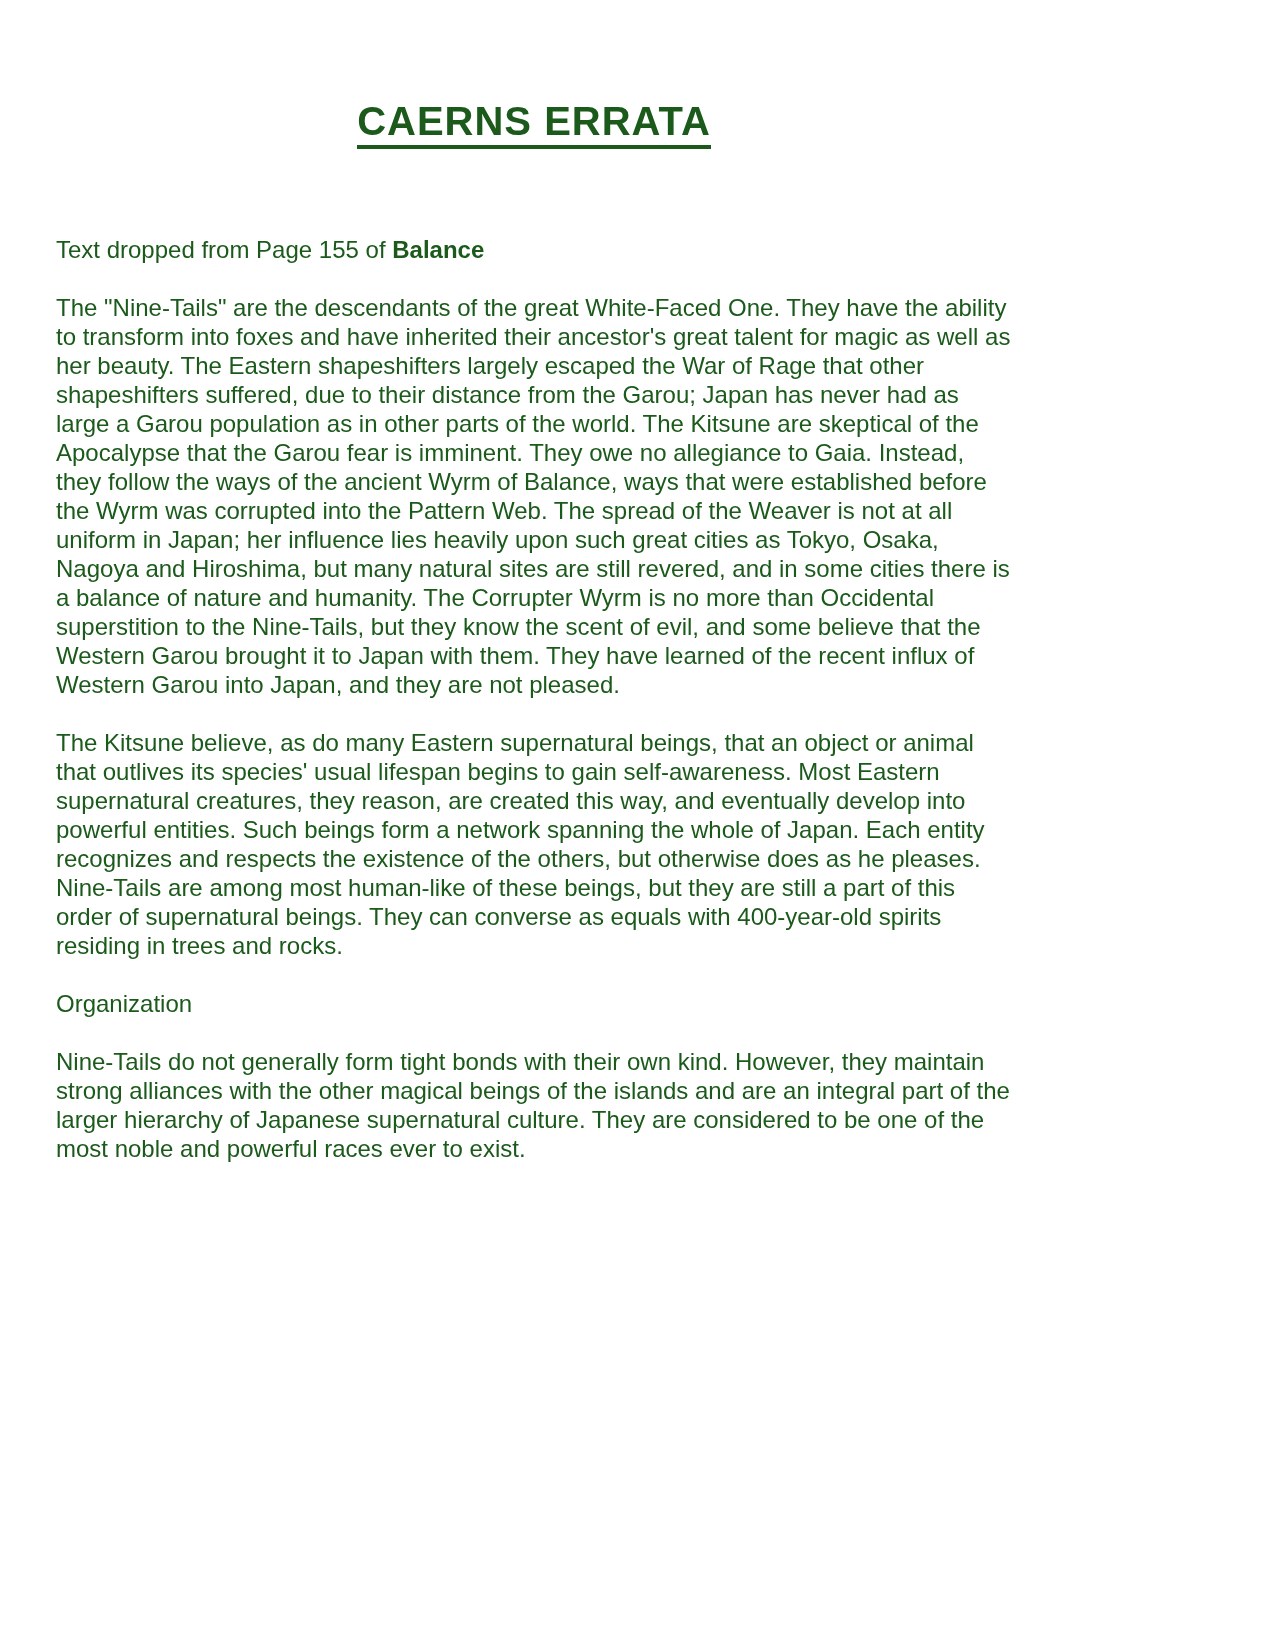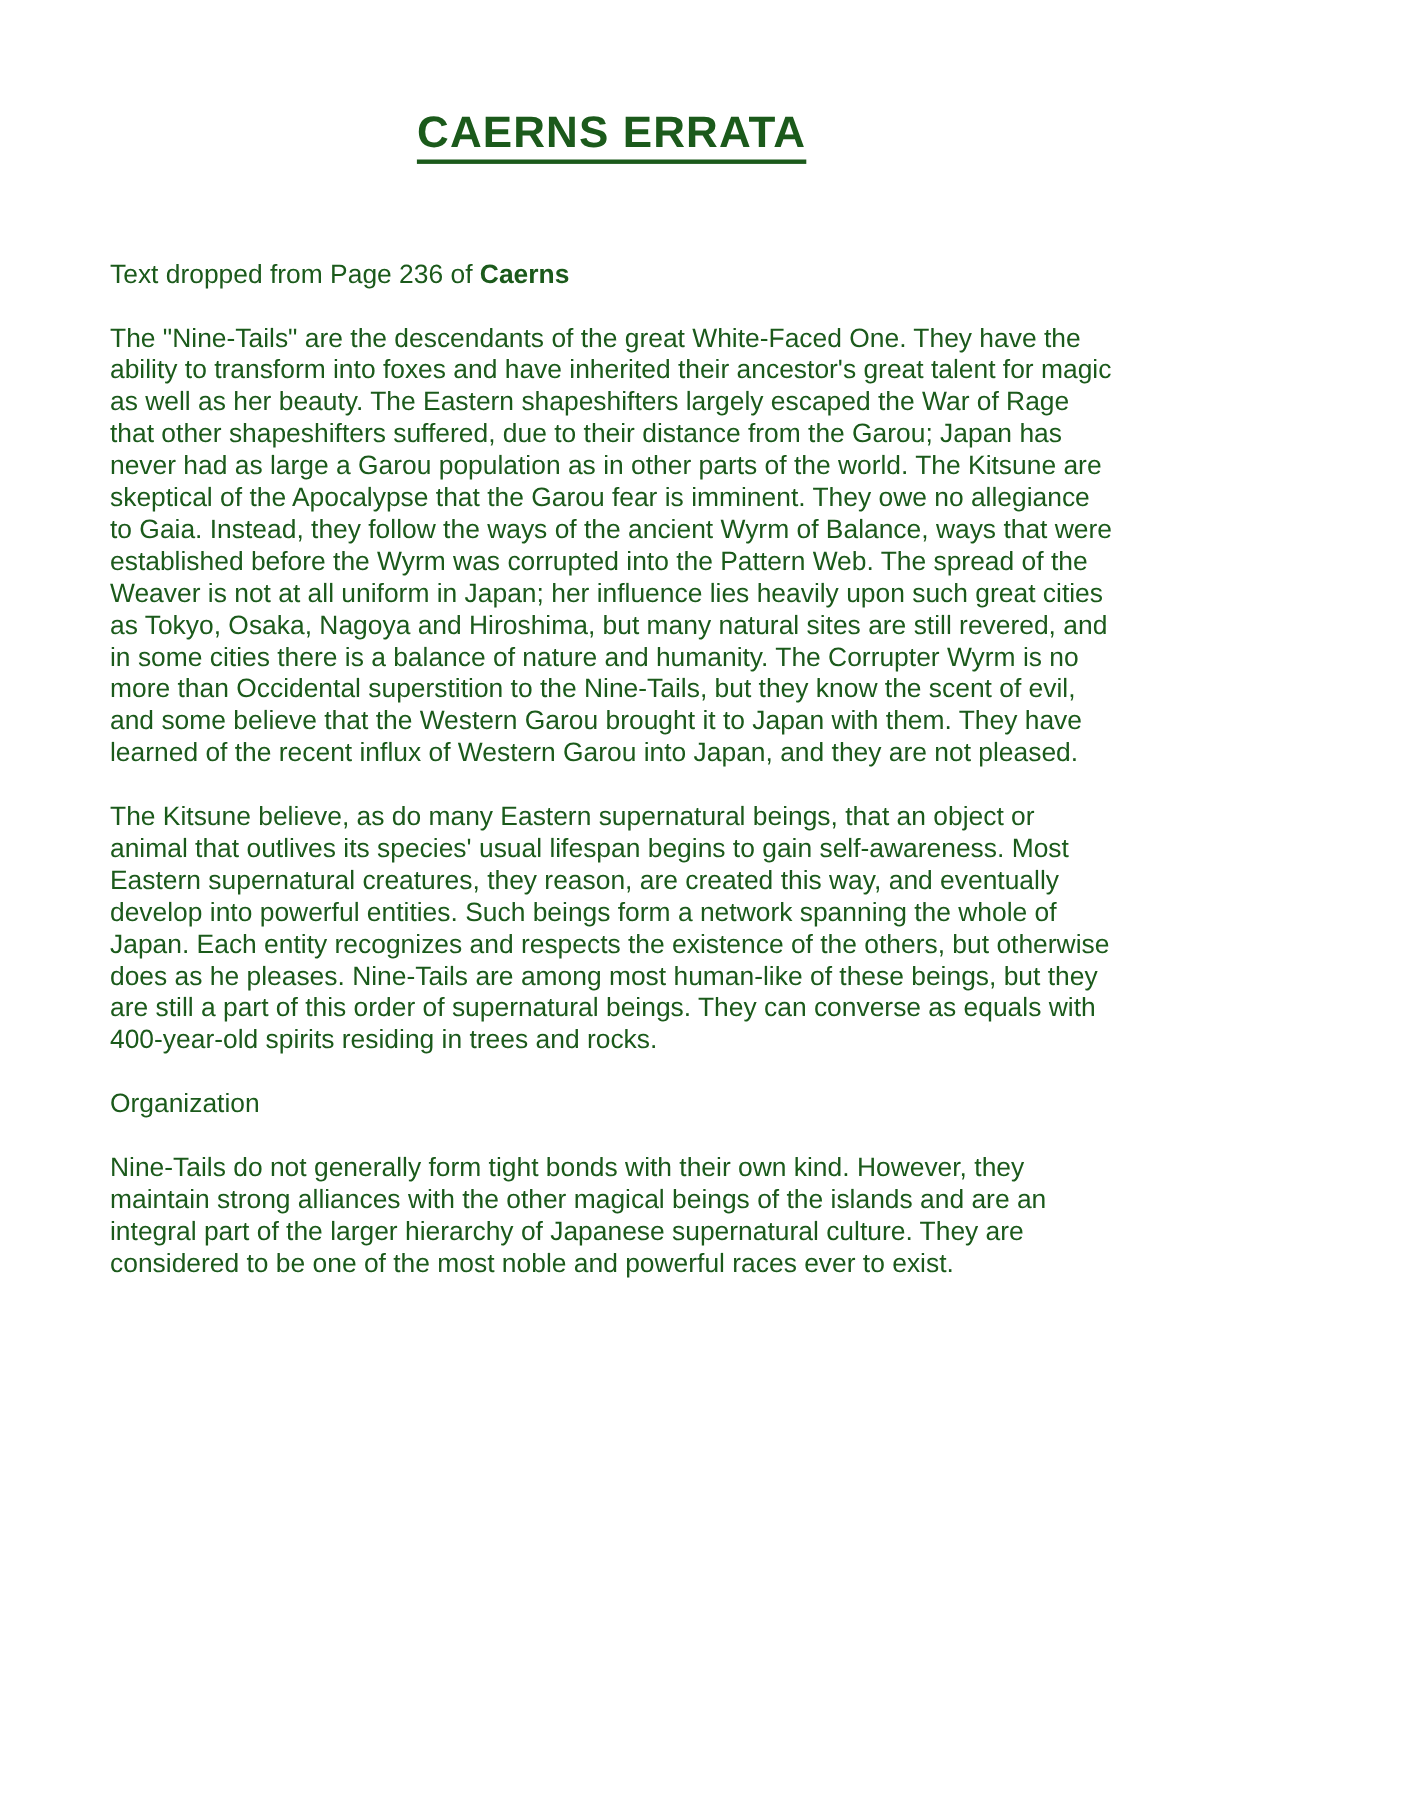--- a/index.html
+++ b/index.html
@@ -6,21 +6,21 @@
     margin: 0;
     padding: 0;
     background: var(--page-background, #ffffff);
   }
   .page {
     position: relative;
     width: 1170px;
     height: 1650px;
     box-sizing: border-box;
     background: var(--page-background, #ffffff);
-    padding: 100px 158px 0 100px;
+    padding: 100px 158px 0 56px;
     font-family: "Liberation Sans", "DejaVu Sans", sans-serif;
     font-size: 24px;
     line-height: 29px;
     color: var(--text-green, #1b5a1b);
     overflow: hidden;
   }
   .title-wrap {
     text-align: center;
     margin: 0 0 86px 0;
   }
@@ -42,21 +42,21 @@
 </style>
 </head>
 <body>
 
 <div class="page">
 
   <div class="title-wrap">
     <span class="title-text">CAERNS ERRATA</span>
   </div>
 
-  <p class="para"><span>Text dropped from Page 236 of </span><span class="book-title">Caerns</span></p>
+  <p class="para"><span>Text dropped from Page 155 of </span><span class="book-title">Balance</span></p>
 
   <p class="para">The "Nine-Tails" are the descendants of the great White-Faced One. They have the ability to transform into foxes and have inherited their ancestor's great talent for magic as well as her beauty. The Eastern shapeshifters largely escaped the War of Rage that other shapeshifters suffered, due to their distance from the Garou; Japan has never had as large a Garou population as in other parts of the world. The Kitsune are skeptical of the Apocalypse that the Garou fear is imminent. They owe no allegiance to Gaia. Instead, they follow the ways of the ancient Wyrm of Balance, ways that were established before the Wyrm was corrupted into the Pattern Web. The spread of the Weaver is not at all uniform in Japan; her influence lies heavily upon such great cities as Tokyo, Osaka, Nagoya and Hiroshima, but many natural sites are still revered, and in some cities there is a balance of nature and humanity. The Corrupter Wyrm is no more than Occidental superstition to the Nine-Tails, but they know the scent of evil, and some believe that the Western Garou brought it to Japan with them. They have learned of the recent influx of Western Garou into Japan, and they are not pleased.</p>
 
 
   <p class="para">The Kitsune believe, as do many Eastern supernatural beings, that an object or animal that outlives its species' usual lifespan begins to gain self-awareness. Most Eastern supernatural creatures, they reason, are created this way, and eventually develop into powerful entities. Such beings form a network spanning the whole of Japan. Each entity recognizes and respects the existence of the others, but otherwise does as he pleases. Nine-Tails are among most human-like of these beings, but they are still a part of this order of supernatural beings. They can converse as equals with 400-year-old spirits residing in trees and rocks.</p>
 
   <p class="para">Organization</p>
 
   <p class="para">Nine-Tails do not generally form tight bonds with their own kind. However, they maintain strong alliances with the other magical beings of the islands and are an integral part of the larger hierarchy of Japanese supernatural culture. They are considered to be one of the most noble and powerful races ever to exist.</p>
 

